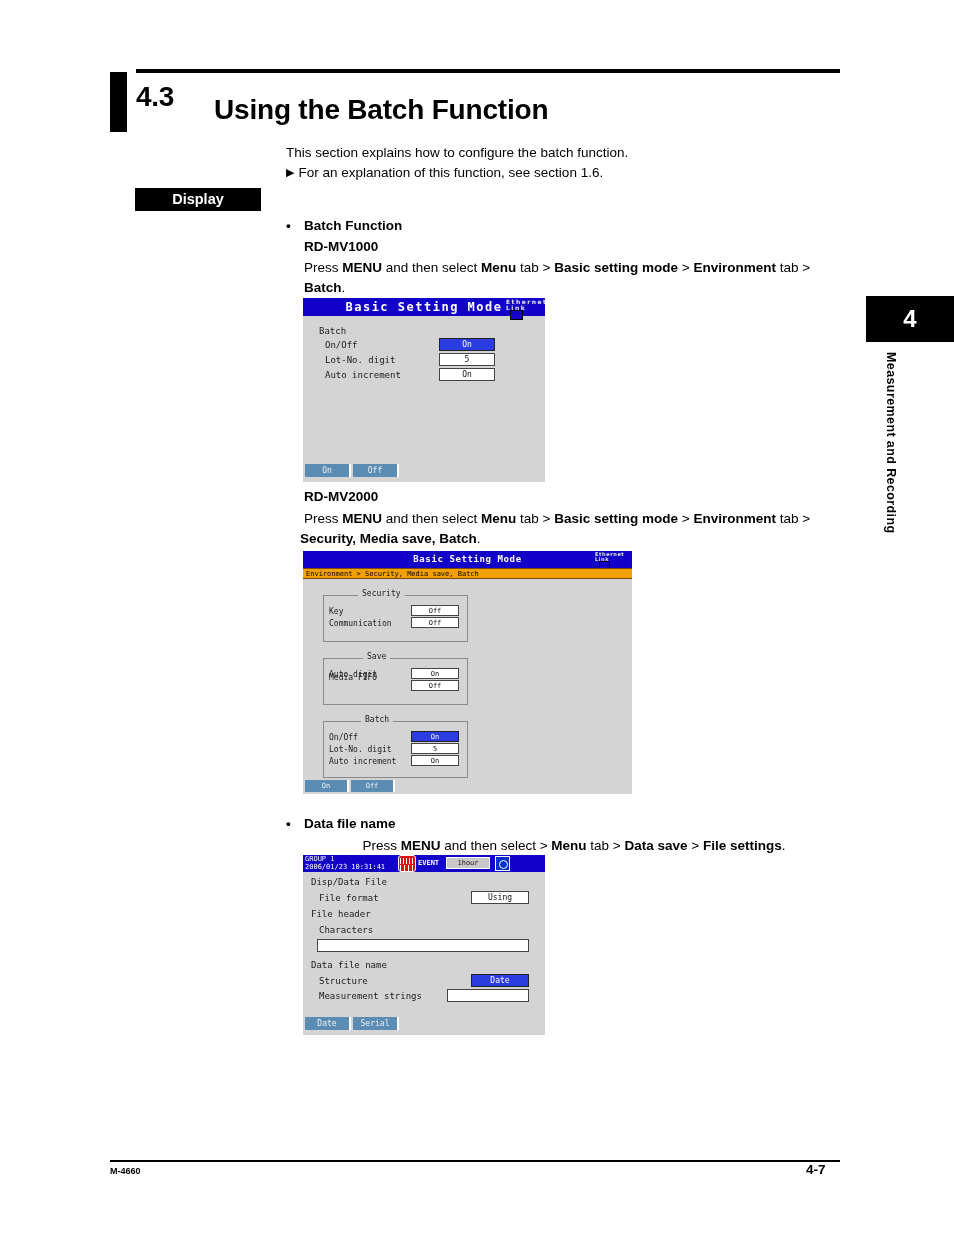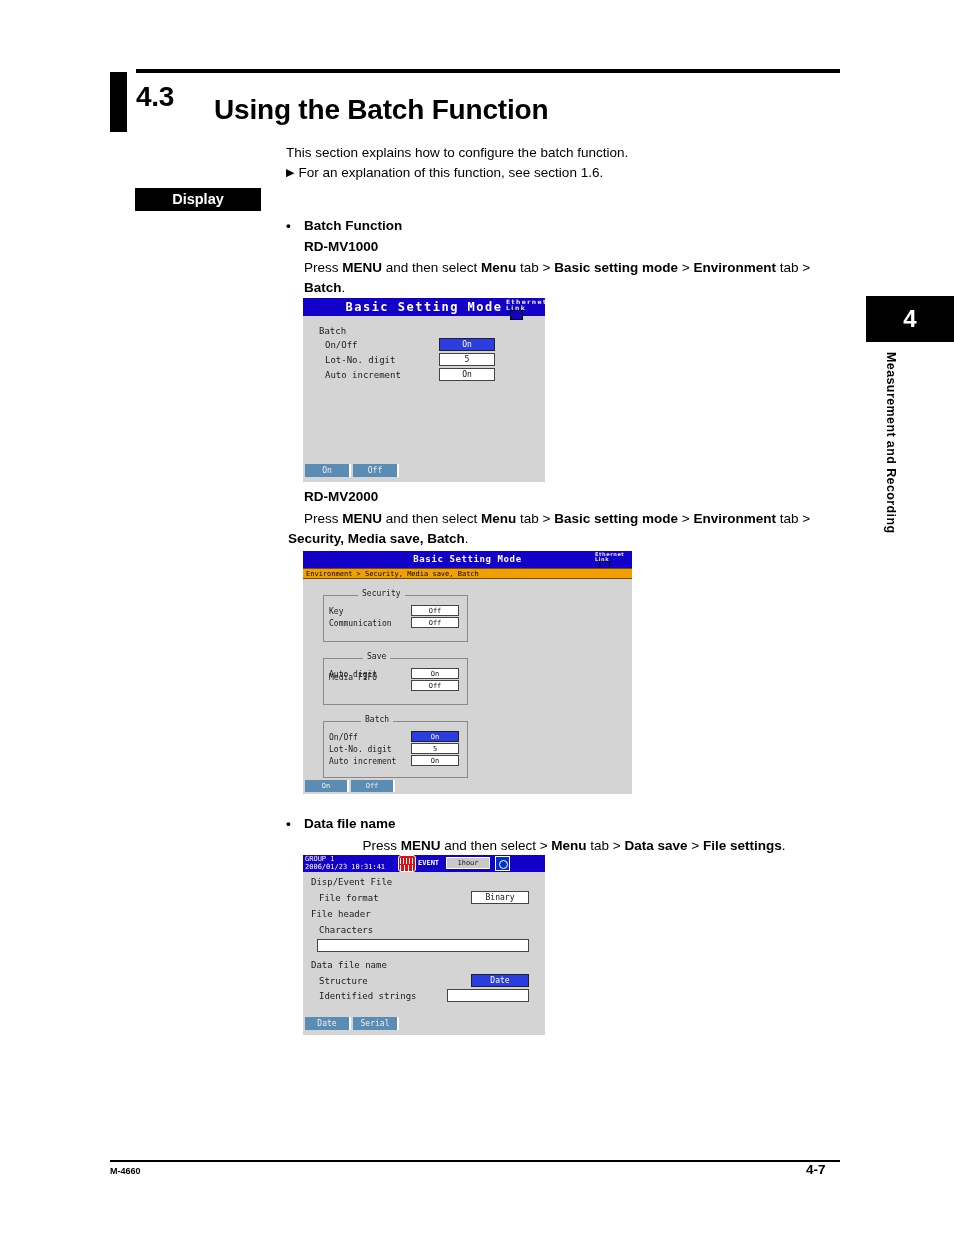--- a/index.html
+++ b/index.html
@@ -377,21 +377,21 @@
       <div class="softkey" style="left:50px; top:0; width:46px; height:13px; font-size:8px; line-height:13px;">Off</div>
     </div>
   </div>
 </div>
 
 <div class="subhead" style="left:304px; top:489px;">RD-MV2000</div>
 
 <div class="para" style="left:304px; top:509px; width:540px;">
   <span>Press </span><b>MENU</b><span> and then select </span><b>Menu</b><span> tab &gt; </span><b>Basic setting mode</b><span> &gt; </span><b>Environment</b><span> tab &gt;</span>
 </div>
-<div class="para" style="left:288px; top:529px;">
+<div class="para" style="left:300px; top:529px;">
   <b>Security, Media save, Batch</b><span>.</span>
 </div>
 
 <div class="screen" id="scr-mv2000" style="left:303px; top:551px; width:329px; height:243px;">
   <div class="scr-title small" style="height:17px; line-height:17px; font-size:9px;">
     <span>Basic Setting Mode</span>
     <span class="eth" style="font-size:5px; width:34px;">
       <span>Ethernet</span><br>
       <span>Link</span>
       <span class="lnkbox" style="top:9px; width:9px; height:7px;"></span>
@@ -447,35 +447,35 @@
       <span class="wave"></span>
     </span>
     <span class="lbl-event">EVENT</span>
     <span class="box-rate">1hour</span>
     <span class="icon-clock">
       <span class="face"></span>
     </span>
   </div>
 
   <div class="scr-body" style="position:absolute; left:0; top:17px; width:242px; height:163px;">
-    <div class="lbl" style="left:8px; top:5px; font-size:9px;">Disp/Event File</div>
+    <div class="lbl" style="left:8px; top:5px; font-size:9px;">Disp/Data File</div>
 
     <div class="lbl" style="left:16px; top:21px; font-size:9px;">File format</div>
-    <div class="valbox" style="left:168px; top:19px; width:58px; height:13px; font-size:8px; line-height:12px;">Binary</div>
+    <div class="valbox" style="left:168px; top:19px; width:58px; height:13px; font-size:8px; line-height:12px;">Using</div>
 
     <div class="lbl" style="left:8px; top:37px; font-size:9px;">File header</div>
     <div class="lbl" style="left:16px; top:53px; font-size:9px;">Characters</div>
     <div class="valbox empty" style="left:14px; top:67px; width:212px; height:13px; font-size:8px; line-height:12px;"></div>
 
     <div class="lbl" style="left:8px; top:88px; font-size:9px;">Data file name</div>
 
     <div class="lbl" style="left:16px; top:104px; font-size:9px;">Structure</div>
     <div class="valbox sel" style="left:168px; top:102px; width:58px; height:13px; font-size:8px; line-height:12px;">Date</div>
 
-    <div class="lbl" style="left:16px; top:119px; font-size:9px;">Identified strings</div>
+    <div class="lbl" style="left:16px; top:119px; font-size:9px;">Measurement strings</div>
     <div class="valbox empty" style="left:144px; top:117px; width:82px; height:13px; font-size:8px; line-height:12px;"></div>
 
     <div class="softkeys" style="left:0px; top:145px; width:242px; height:13px;">
       <div class="softkey" style="left:2px; top:0; width:46px; height:13px; font-size:8px; line-height:13px;">Date</div>
       <div class="softkey" style="left:50px; top:0; width:46px; height:13px; font-size:8px; line-height:13px;">Serial</div>
     </div>
   </div>
 </div>
 
 <div class="chap-tab">4</div>

